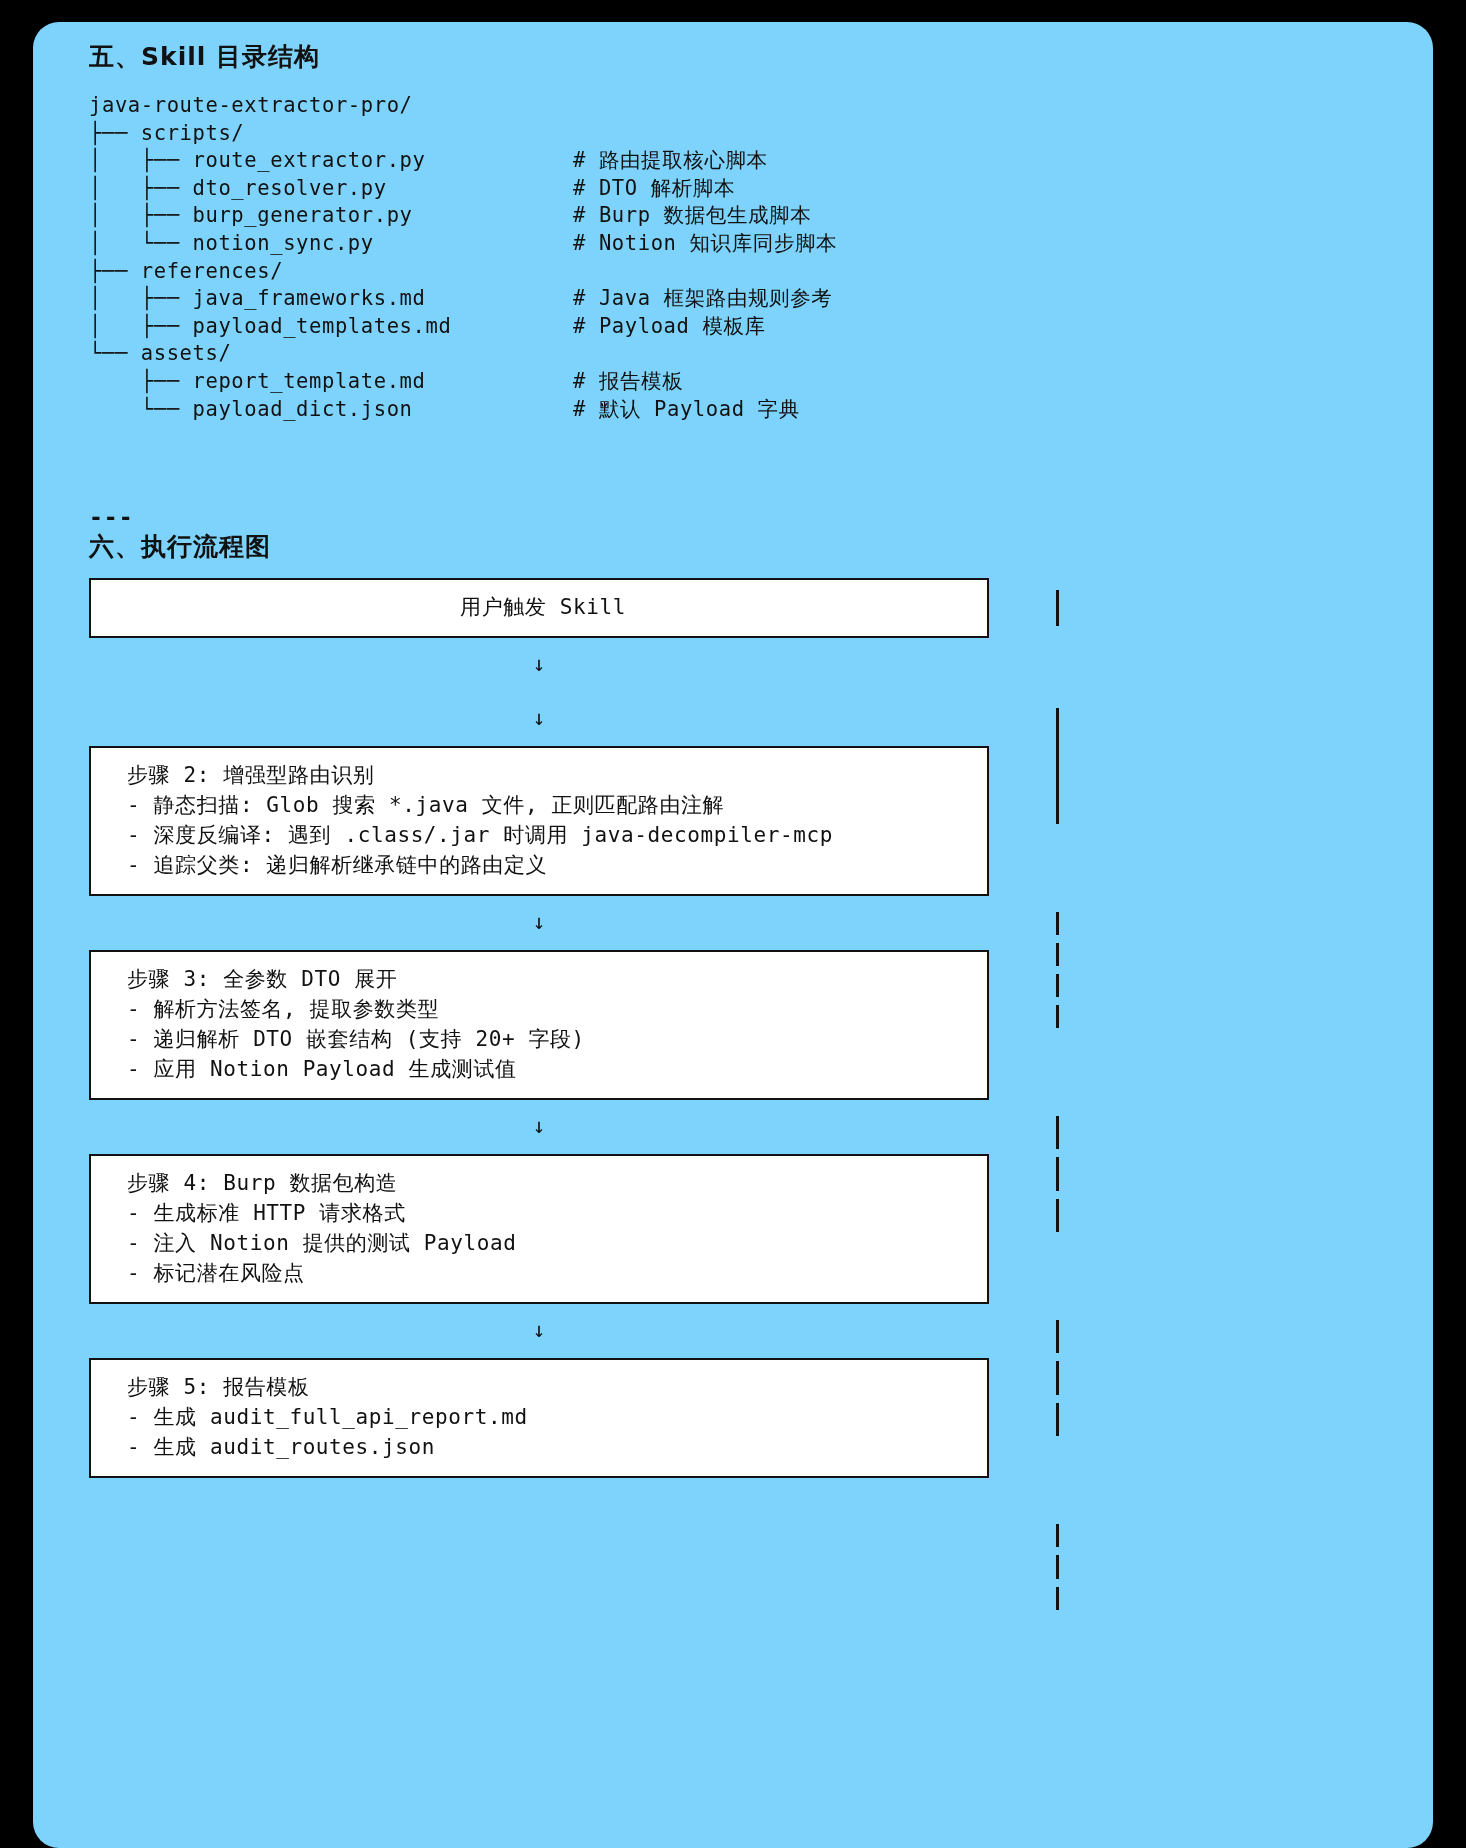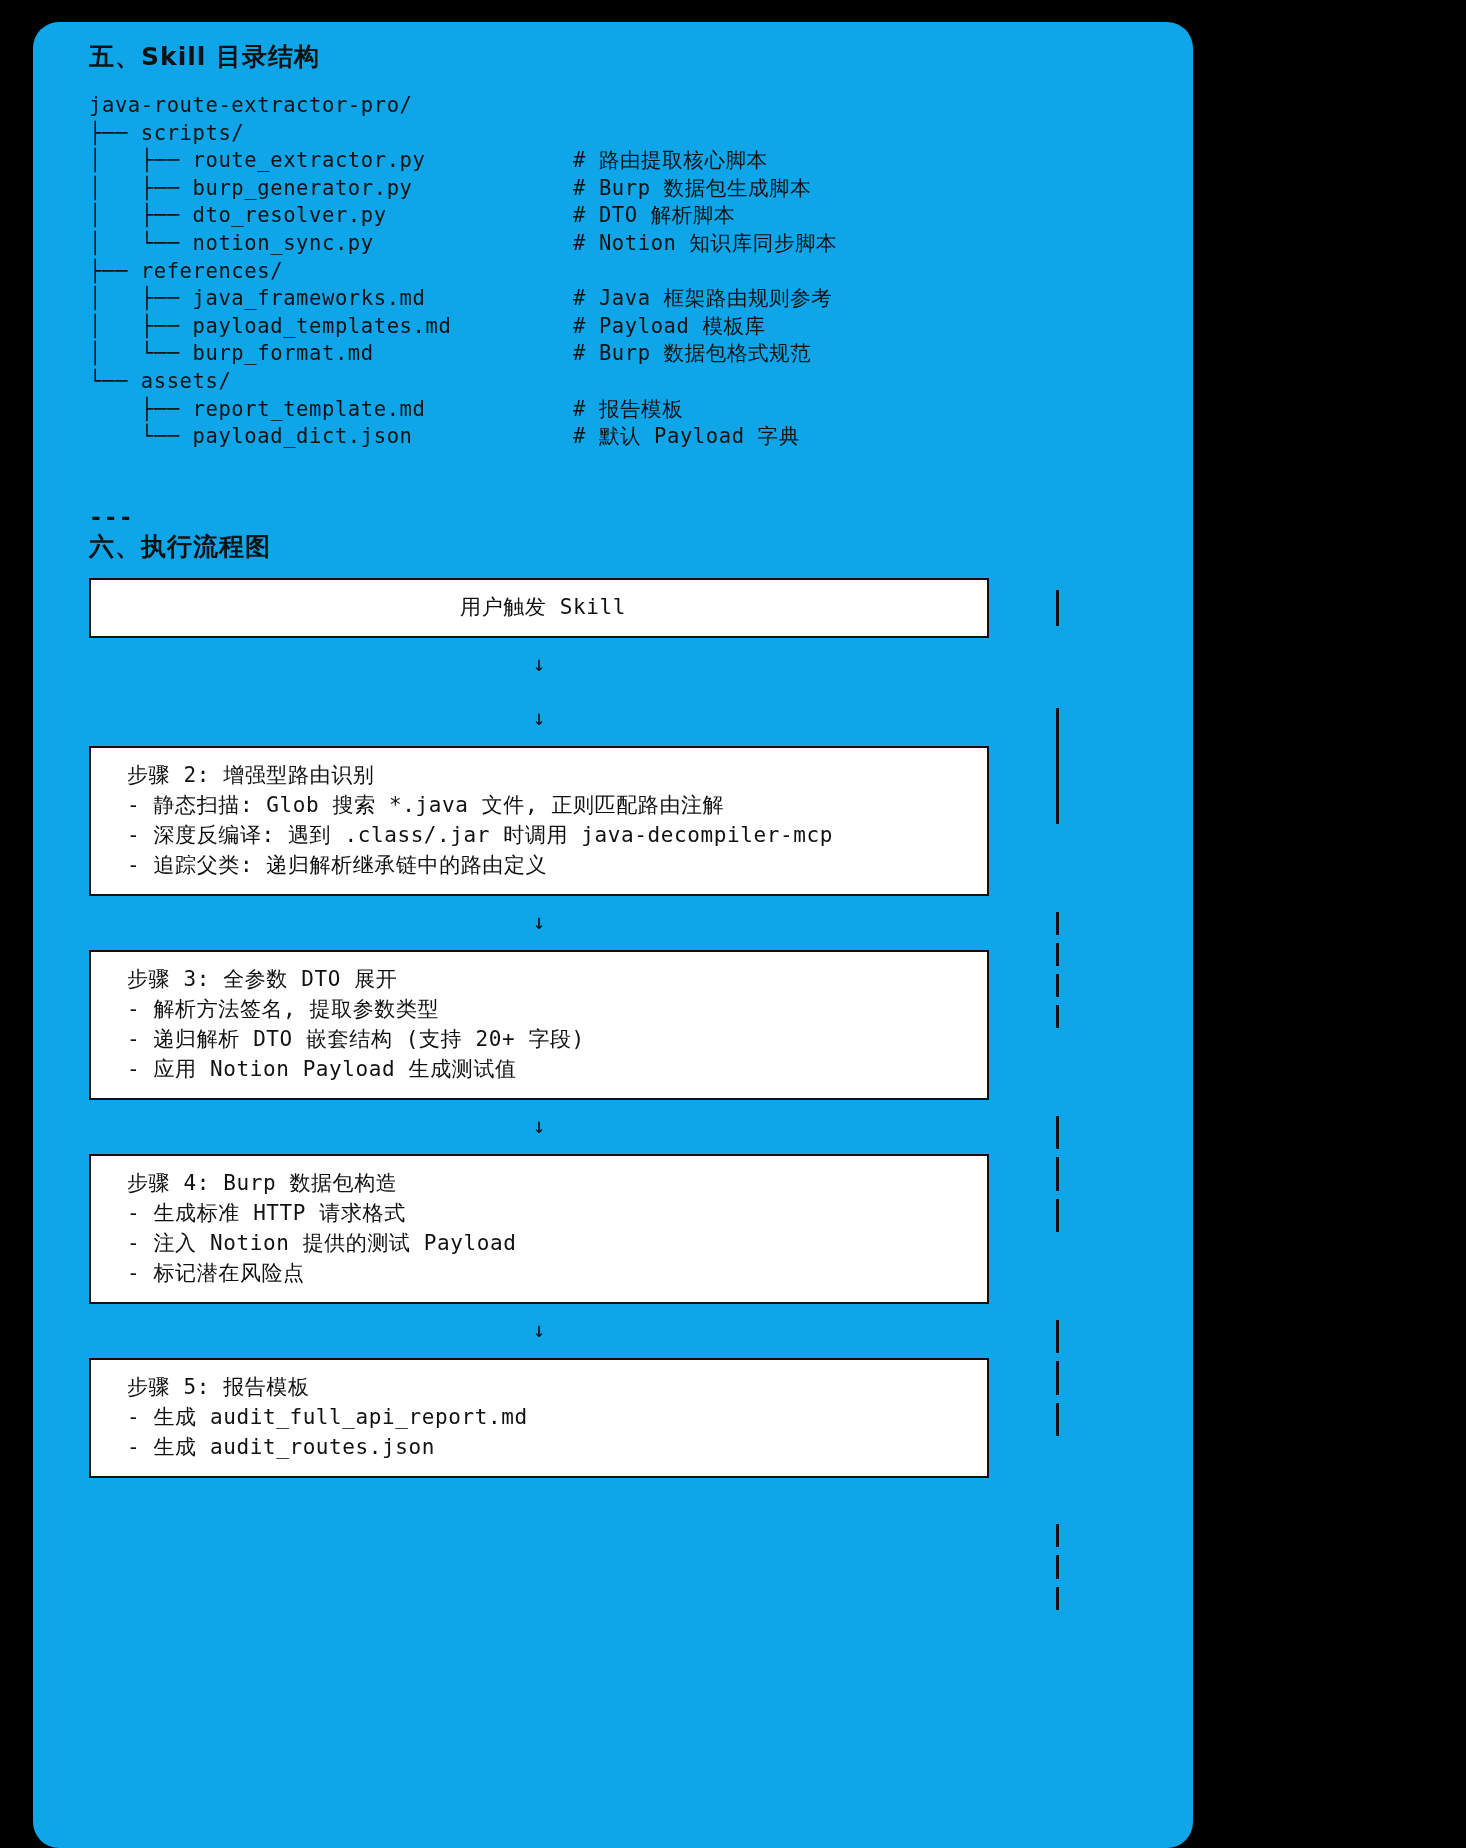--- a/index.html
+++ b/index.html
@@ -11,23 +11,23 @@
     width: 1466px;
     height: 1848px;
     overflow: hidden;
     font-family: "DejaVu Sans Mono", "Liberation Mono", monospace;
   }
   
   #card {
     position: absolute;
     left: 33px;
     top: 22px;
-    width: 1160px;
+    width: 1400px;
     height: 1826px;
-    background: #0ea5e9;
+    background: #7dd3fc;
     border-radius: 26px;
     overflow: hidden;
   }
   #inner {
     position: absolute;
     left: 0; top: 0;
     width: 1400px;
   }
 
   .h2 {
@@ -125,27 +125,26 @@
 
 <div id="card">
   <div id="inner">
 
     <div class="h2" id="sec5-title">五、Skill 目录结构</div>
 
     <div id="tree">
         <div class="trow"><span class="tpath">java-route-extractor-pro/</span></div>
         <div class="trow"><span class="tpath">├── scripts/</span></div>
         <div class="trow"><span class="tpath">│   ├── route_extractor.py</span><span class="tcmt"># 路由提取核心脚本</span></div>
+        <div class="trow"><span class="tpath">│   ├── dto_resolver.py</span><span class="tcmt"># DTO 解析脚本</span></div>
         <div class="trow"><span class="tpath">│   ├── burp_generator.py</span><span class="tcmt"># Burp 数据包生成脚本</span></div>
-        <div class="trow"><span class="tpath">│   ├── dto_resolver.py</span><span class="tcmt"># DTO 解析脚本</span></div>
         <div class="trow"><span class="tpath">│   └── notion_sync.py</span><span class="tcmt"># Notion 知识库同步脚本</span></div>
         <div class="trow"><span class="tpath">├── references/</span></div>
         <div class="trow"><span class="tpath">│   ├── java_frameworks.md</span><span class="tcmt"># Java 框架路由规则参考</span></div>
         <div class="trow"><span class="tpath">│   ├── payload_templates.md</span><span class="tcmt"># Payload 模板库</span></div>
-        <div class="trow"><span class="tpath">│   └── burp_format.md</span><span class="tcmt"># Burp 数据包格式规范</span></div>
         <div class="trow"><span class="tpath">└── assets/</span></div>
         <div class="trow"><span class="tpath">    ├── report_template.md</span><span class="tcmt"># 报告模板</span></div>
         <div class="trow"><span class="tpath">    └── payload_dict.json</span><span class="tcmt"># 默认 Payload 字典</span></div>
       </div>
 
     <div id="rule">---</div>
 
     <div class="h2" id="sec6-title">六、执行流程图</div>
 
     <div id="flow">

